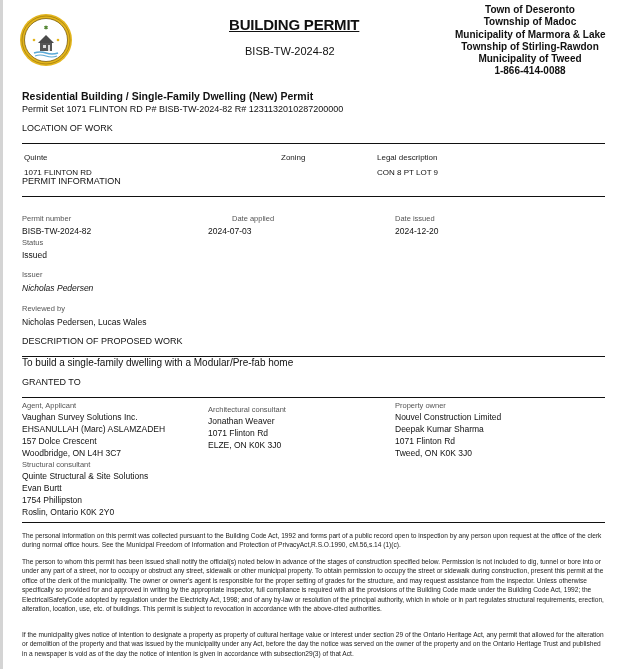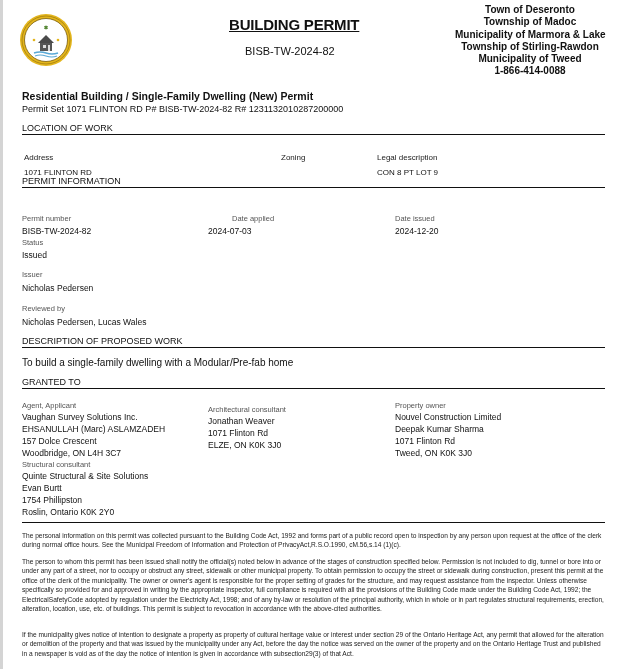--- a/index.html
+++ b/index.html
@@ -9,21 +9,21 @@
   .logo { position: absolute; left: 19px; top: 13px; width: 54px; height: 54px; }
   .title { position: absolute; left: 229px; top: 16px; font-size: 15px; font-weight: bold;
            text-decoration: underline; letter-spacing: -0.2px; }
   .permit-id { position: absolute; left: 245px; top: 45px; font-size: 11px; }
   .munis { position: absolute; left: 455px; top: 4px; width: 150px; text-align: center;
            font-size: 10px; font-weight: bold; line-height: 12.3px; }
   .munis div { white-space: nowrap; }
   .permit-type { position: absolute; left: 22px; top: 90px; font-size: 10.5px; font-weight: bold; }
   .permit-set { position: absolute; left: 22px; top: 104px; font-size: 9px; }
   .section { position: absolute; left: 22px; width: 583px; font-size: 9px;
-             border-bottom: 1.5px solid #111; padding-bottom: 1px; text-transform: uppercase; }
+             border-bottom: 1.5px solid #111; padding-bottom: 10px; text-transform: uppercase; }
   .lbl { position: absolute; font-size: 7.5px; color: #555; }
   .val { position: absolute; font-size: 8.5px; color: #111; }
   .block { position: absolute; font-size: 8.5px; line-height: 12px; }
   .block .l { font-size: 7.5px; color: #555; line-height: 11px; }
   .fine { position: absolute; left: 22px; width: 585px; font-size: 6.6px; line-height: 9.4px; color: #222;
           text-align: left; }
   .rule { position: absolute; left: 22px; width: 583px; top: 522px; border-top: 1px solid #111; }
 </style>
 </head>
 <body>
@@ -57,38 +57,38 @@
   <div>Municipality of Marmora &amp; Lake</div>
   <div>Township of Stirling-Rawdon</div>
   <div>Municipality of Tweed</div>
   <div>1-866-414-0088</div>
 </div>
 
 <div class="permit-type">Residential Building / Single-Family Dwelling (New) Permit</div>
 <div class="permit-set">Permit Set 1071 FLINTON RD P# BISB-TW-2024-82 R# 1231132010287200000</div>
 
 <div class="section" style="top:123px;">LOCATION OF WORK</div>
-<div class="lbl" style="left:24px; top:153px; font-size:8px; color:#222;">Address</div>
+<div class="lbl" style="left:24px; top:153px; font-size:8px; color:#222;">Quinte</div>
 <div class="val" style="left:24px; top:168px; font-size:8px;">1071 FLINTON RD</div>
 <div class="lbl" style="left:281px; top:153px; font-size:8px; color:#222;">Zoning</div>
 <div class="val" style="left:281px; top:168px; font-size:8px;"></div>
 <div class="lbl" style="left:377px; top:153px; font-size:8px; color:#222;">Legal description</div>
 <div class="val" style="left:377px; top:168px; font-size:8px;">CON 8 PT LOT 9</div>
 
 <div class="section" style="top:176px;">PERMIT INFORMATION</div>
 <div class="lbl" style="left:22px; top:214px;">Permit number</div>
 <div class="val" style="left:22px; top:226px;">BISB-TW-2024-82</div>
 <div class="lbl" style="left:208px; top:214px;margin-left:24px;">Date applied</div>
 <div class="val" style="left:208px; top:226px;">2024-07-03</div>
 <div class="lbl" style="left:395px; top:214px;">Date issued</div>
 <div class="val" style="left:395px; top:226px;">2024-12-20</div>
 <div class="lbl" style="left:22px; top:238px;">Status</div>
 <div class="val" style="left:22px; top:250px;">Issued</div>
 <div class="lbl" style="left:22px; top:270px;">Issuer</div>
-<div class="val" style="left:22px; top:283px;">Nicholas Pedersen</div>
+<div class="val" style="left:22px; top:283px;font-style:italic;">Nicholas Pedersen</div>
 <div class="lbl" style="left:22px; top:304px;">Reviewed by</div>
 <div class="val" style="left:22px; top:317px;">Nicholas Pedersen, Lucas Wales</div>
 
 <div class="section" style="top:336px;">DESCRIPTION OF PROPOSED WORK</div>
 <div class="val" style="left:22px; top:357px; font-size:10px;">To build a single-family dwelling with a Modular/Pre-fab home</div>
 
 <div class="section" style="top:377px;">GRANTED TO</div>
 
 <div class="block" style="left:22px; top:400px;">
   <div class="l">Agent, Applicant</div>

